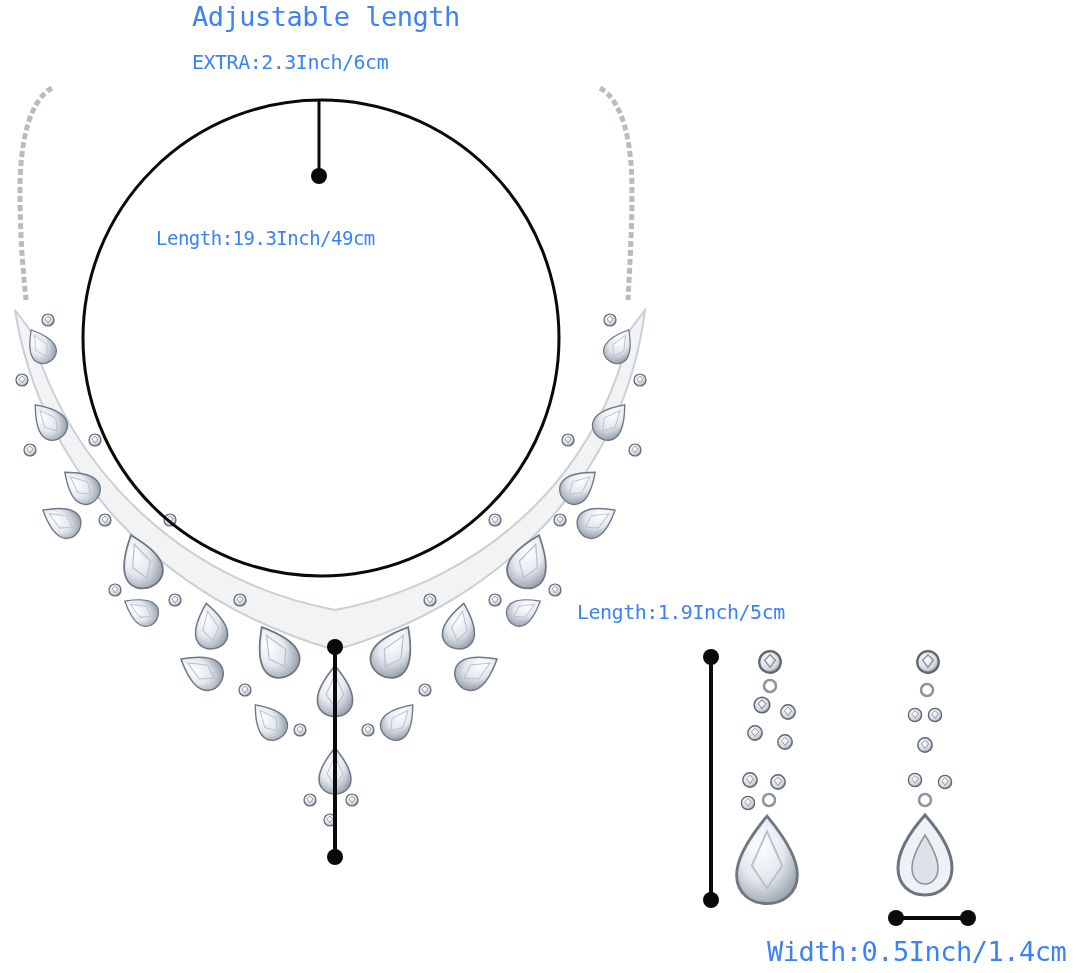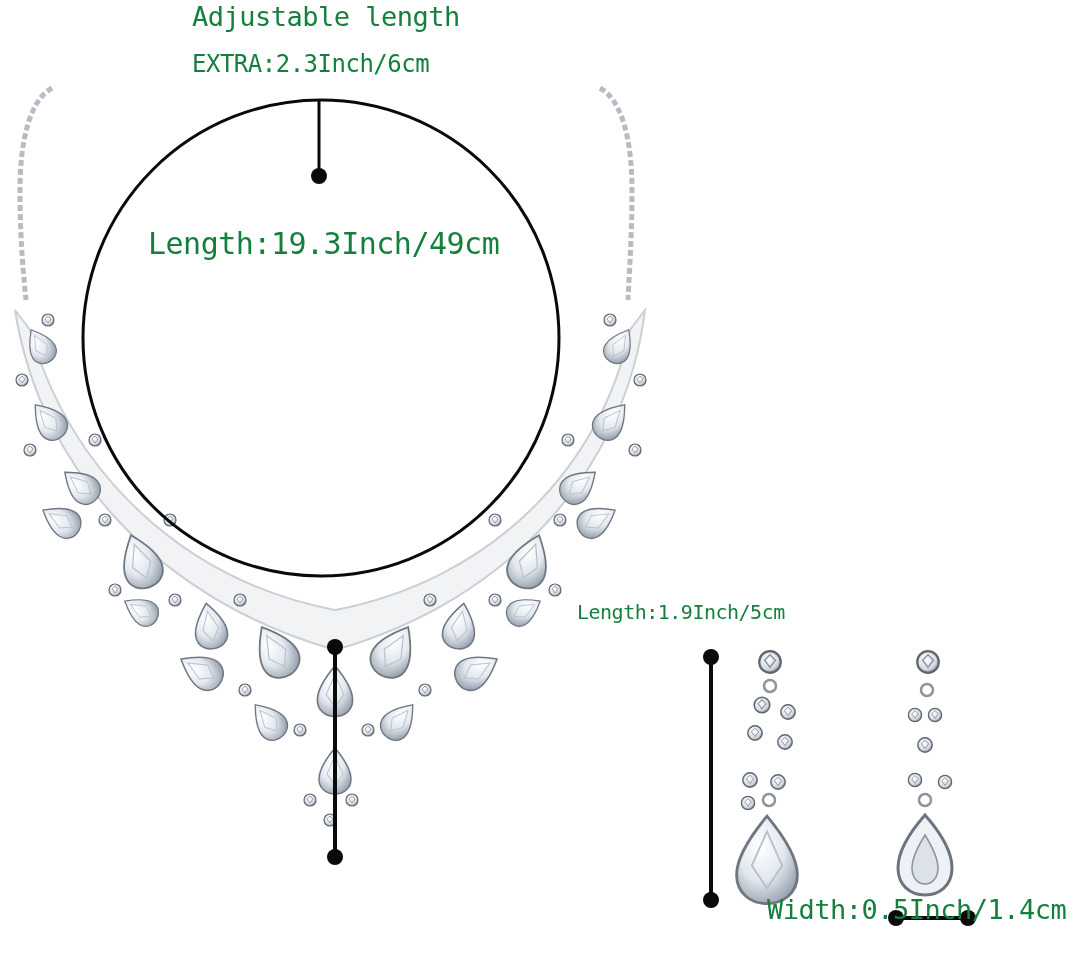--- a/index.html
+++ b/index.html
@@ -1,31 +1,31 @@
 <!DOCTYPE html>
 <html><head>
 <meta charset="utf-8">
 <style>
   html, body { margin: 0; padding: 0; background: #ffffff; }
   body { width: 1088px; height: 973px; overflow: hidden; position: relative; }
   #stage { position: absolute; left: 0; top: 0; width: 1088px; height: 973px; }
   .label {
     position: absolute;
     font-family: "DejaVu Sans Mono", "Liberation Mono", monospace;
-    color: #15803d;
+    color: #3b82f6;
     white-space: nowrap;
     line-height: 1;
     letter-spacing: -0.5px;
   }
   .lbl-adjustable { left: 192px; top: 3px; font-size: 27px; }
-  .lbl-extra { left: 192px; top: 52px; font-size: 24px; }
-  .lbl-neck-length { left: 148px; top: 229px; font-size: 30px; }
+  .lbl-extra { left: 192px; top: 52px; font-size: 20px; }
+  .lbl-neck-length { left: 156px; top: 229px; font-size: 19px; }
   .lbl-ear-length { left: 577px; top: 602px; font-size: 20px; }
   .lbl-neck-width { left: 196px; top: 886px; font-size: 27px; }
-  .lbl-ear-width { left: 767px; top: 896px; font-size: 27px; }
+  .lbl-ear-width { left: 767px; top: 938px; font-size: 27px; }
 </style>
 </head>
 <body>
 
 <div id="stage">
 
   <svg width="1088" height="973" viewBox="0 0 1088 973" xmlns="http://www.w3.org/2000/svg" style="position:absolute;left:0;top:0;">
     <defs>
       <radialGradient id="crys" cx="40%" cy="35%" r="70%">
         <stop offset="0%" stop-color="#ffffff"></stop>

